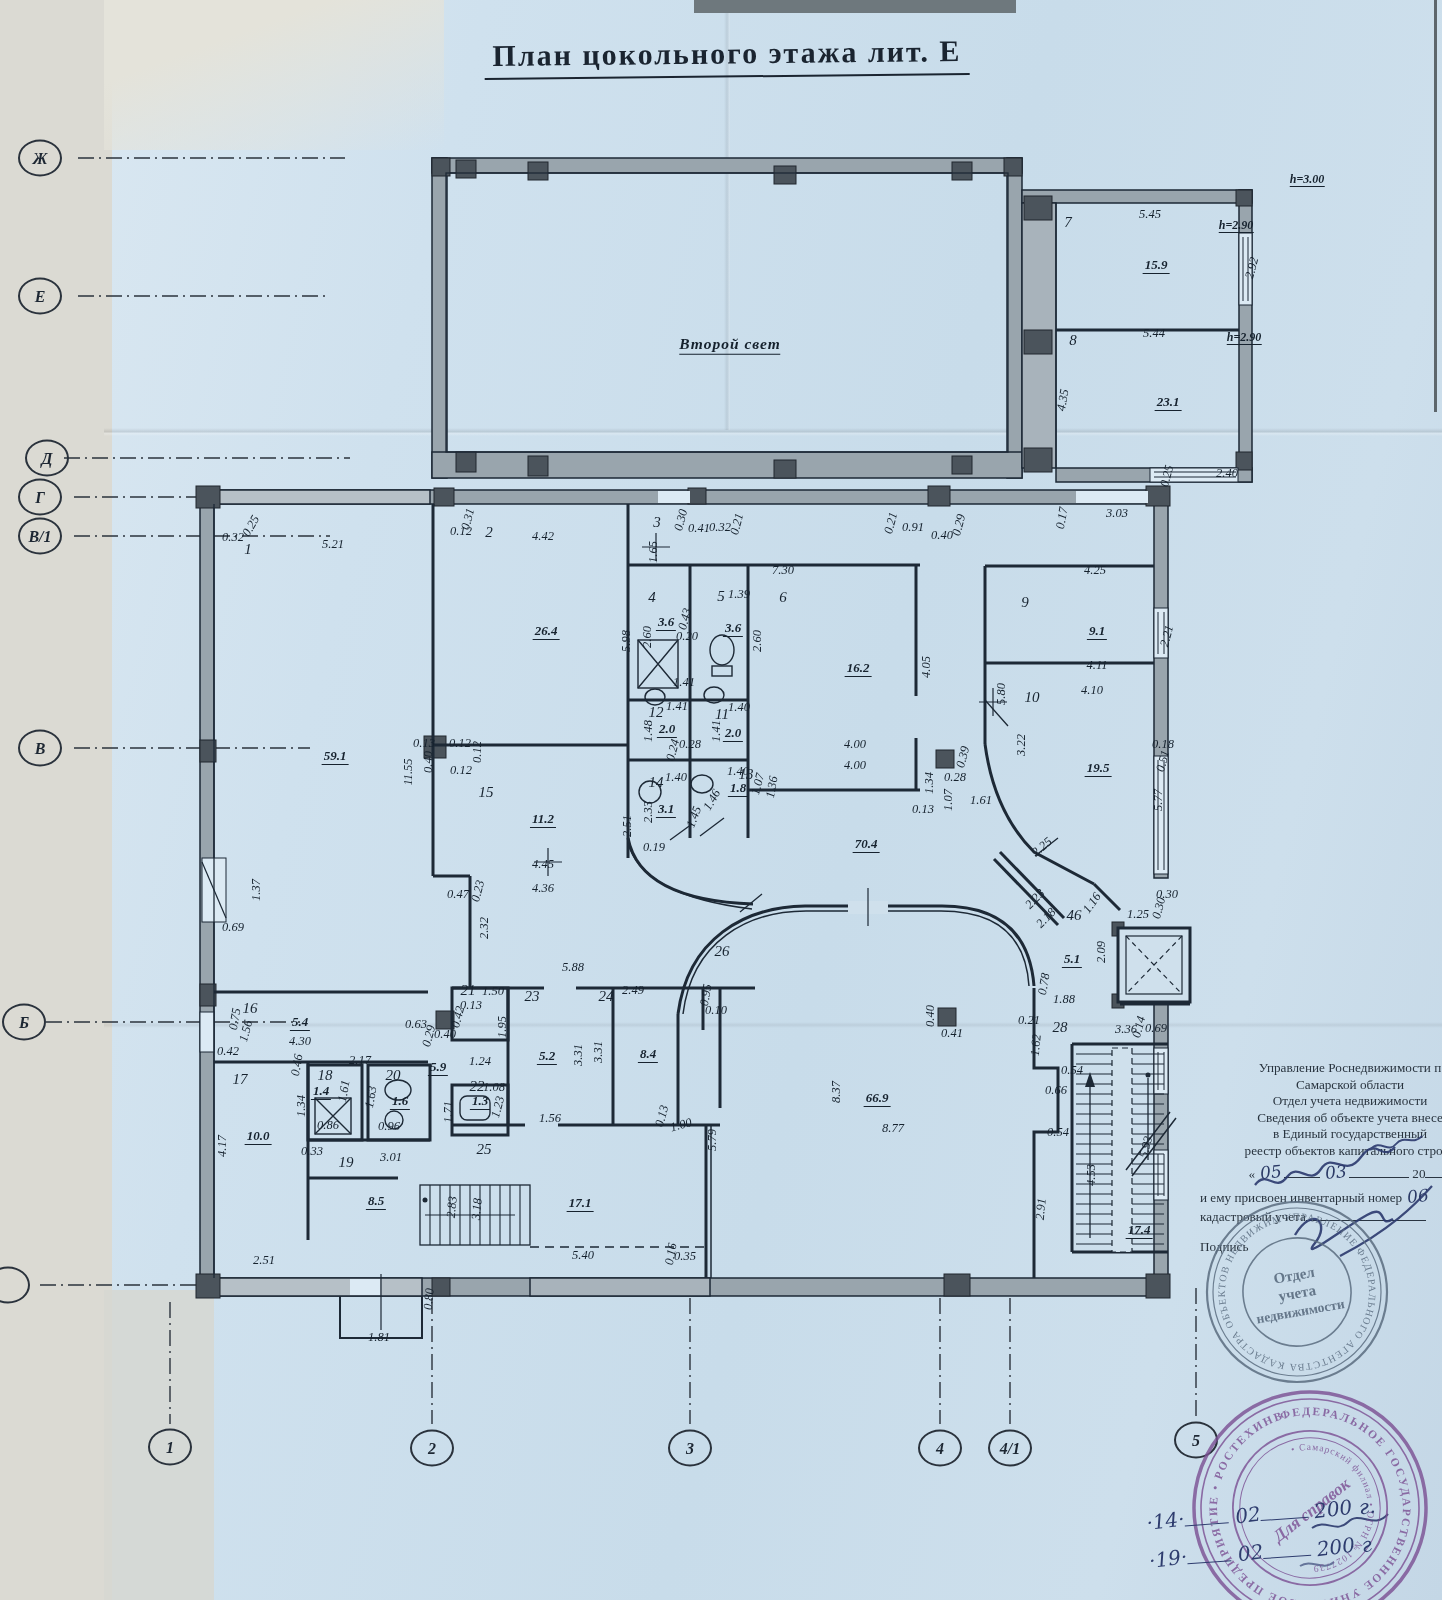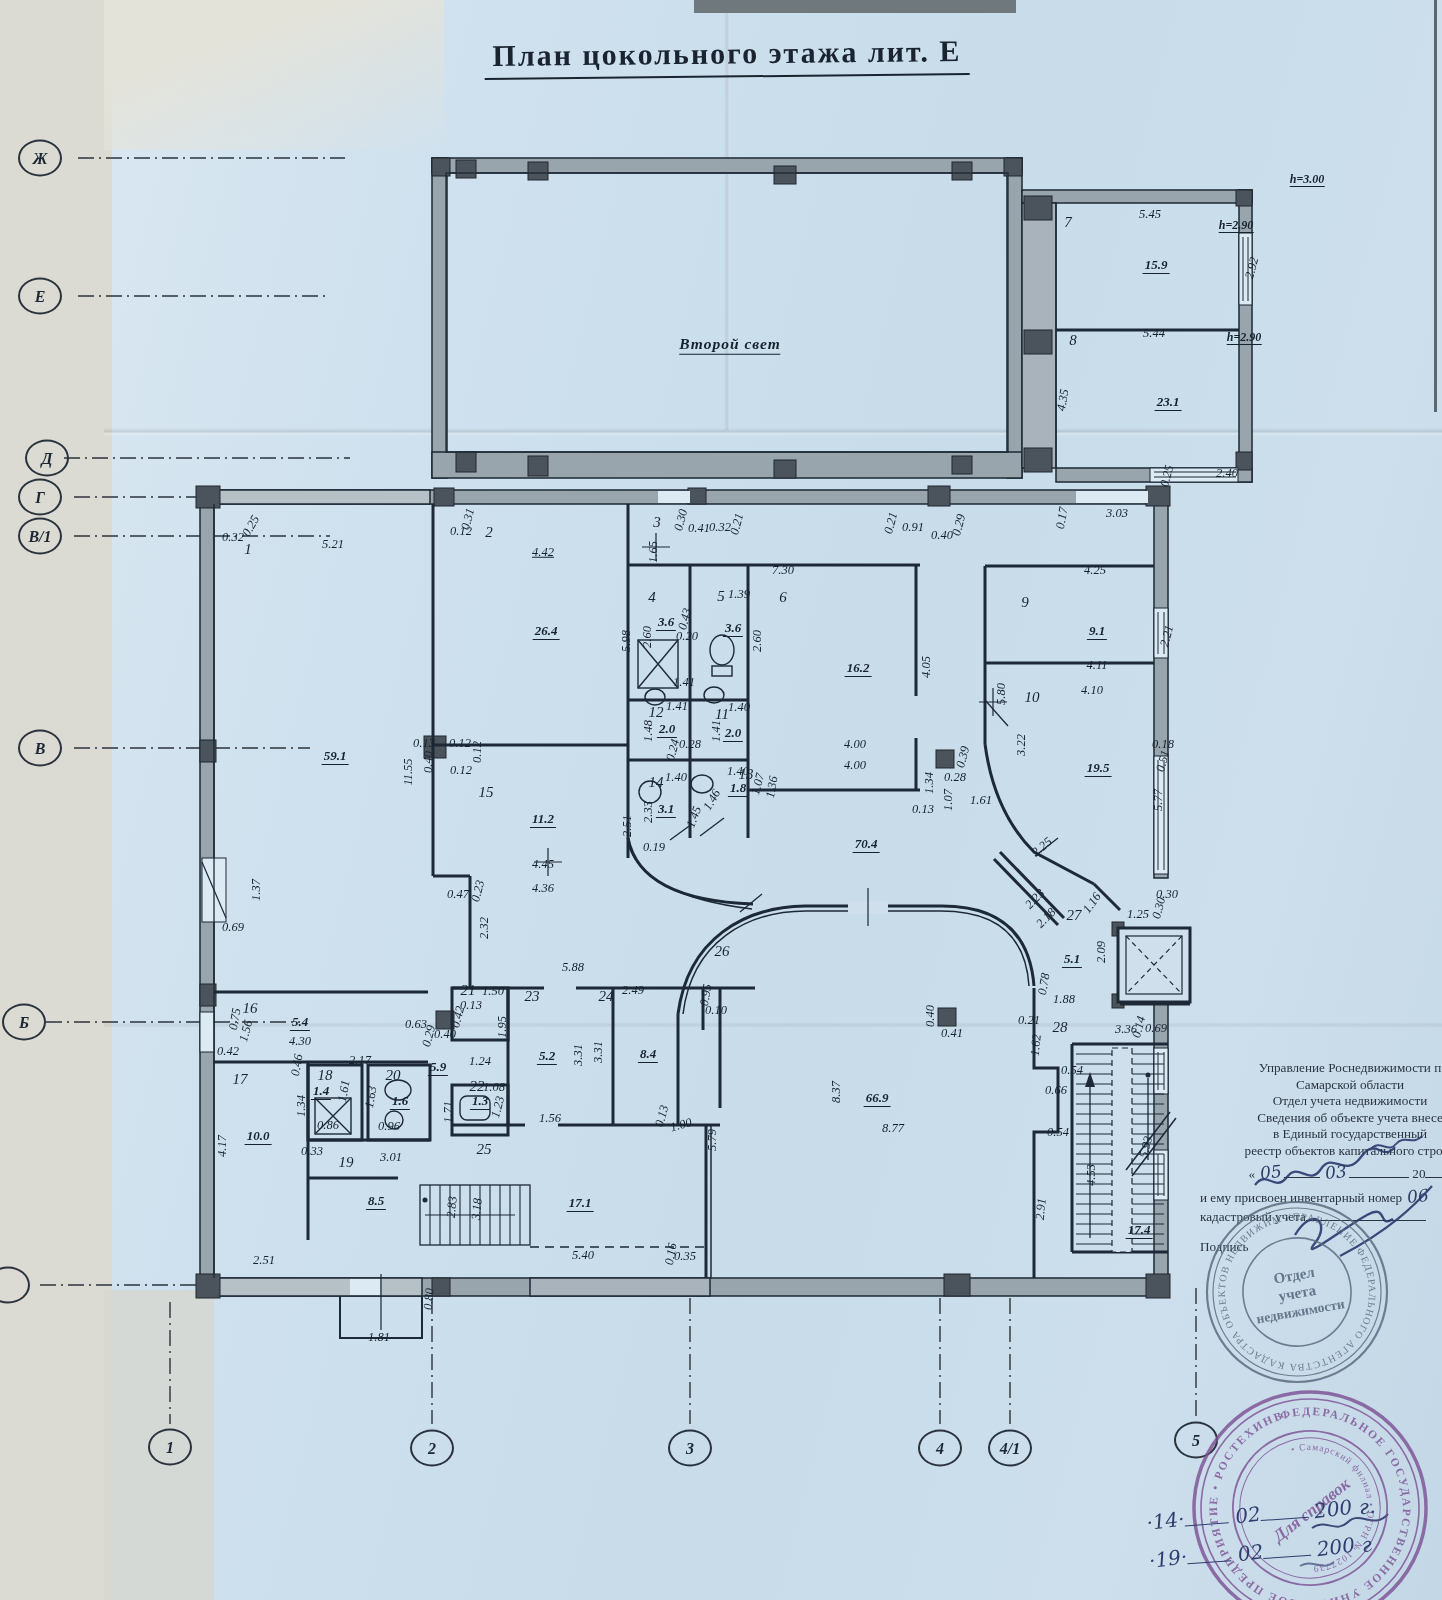--- a/index.html
+++ b/index.html
@@ -297,21 +297,21 @@
       <span class="lbl c-d" style="left: 1227px; top: 473px;">2.40</span>
       <span class="lbl c-d" style="left: 1117px; top: 513px;">3.03</span>
       <span class="lbl c-d" style="left: 1062px; top: 518px; transform: translate(-50%, -50%) rotate(-80deg);">0.17</span>
       <span class="lbl c-n" style="left: 248px; top: 549px;">1</span>
       <span class="lbl c-d" style="left: 233px; top: 537px;">0.32</span>
       <span class="lbl c-d" style="left: 251px; top: 526px; transform: translate(-50%, -50%) rotate(-60deg);">0.25</span>
       <span class="lbl c-d" style="left: 333px; top: 544px;">5.21</span>
       <span class="lbl c-d" style="left: 461px; top: 531px;">0.12</span>
       <span class="lbl c-n" style="left: 489px; top: 532px;">2</span>
       <span class="lbl c-d" style="left: 468px; top: 519px; transform: translate(-50%, -50%) rotate(-75deg);">0.31</span>
-      <span class="lbl c-d" style="left: 543px; top: 552px; text-decoration: underline;">4.42</span>
+      <span class="lbl c-d" style="left: 543px; top: 536px;">4.42</span>
       <span class="lbl c-n" style="left: 657px; top: 522px;">3</span>
       <span class="lbl c-d" style="left: 681px; top: 520px; transform: translate(-50%, -50%) rotate(-75deg);">0.30</span>
       <span class="lbl c-d" style="left: 699px; top: 528px;">0.41</span>
       <span class="lbl c-d" style="left: 720px; top: 527px;">0.32</span>
       <span class="lbl c-d" style="left: 737px; top: 524px; transform: translate(-50%, -50%) rotate(-75deg);">0.21</span>
       <span class="lbl c-d" style="left: 891px; top: 523px; transform: translate(-50%, -50%) rotate(-75deg);">0.21</span>
       <span class="lbl c-d" style="left: 913px; top: 527px;">0.91</span>
       <span class="lbl c-d" style="left: 942px; top: 535px;">0.40</span>
       <span class="lbl c-d" style="left: 959px; top: 525px; transform: translate(-50%, -50%) rotate(-75deg);">0.29</span>
       <span class="lbl c-a" style="left: 335px; top: 757px;">59.1</span>
@@ -391,21 +391,21 @@
       <span class="lbl c-d" style="left: 1163px; top: 744px;">0.18</span>
       <span class="lbl c-d" style="left: 1163px; top: 761px; transform: translate(-50%, -50%) rotate(-75deg);">0.51</span>
       <span class="lbl c-d" style="left: 1158px; top: 800px; transform: translate(-50%, -50%) rotate(-90deg);">5.77</span>
       <span class="lbl c-a" style="left: 866px; top: 845px;">70.4</span>
       <span class="lbl c-n" style="left: 722px; top: 951px;">26</span>
       <span class="lbl c-d" style="left: 573px; top: 967px;">5.88</span>
       <span class="lbl c-d" style="left: 633px; top: 990px;">2.49</span>
       <span class="lbl c-d" style="left: 706px; top: 995px; transform: translate(-50%, -50%) rotate(-80deg);">0.95</span>
       <span class="lbl c-d" style="left: 716px; top: 1010px;">0.10</span>
       <span class="lbl c-d" style="left: 1042px; top: 847px; transform: translate(-50%, -50%) rotate(-40deg);">2.25</span>
-      <span class="lbl c-n" style="left: 1074px; top: 915px;">27</span>
+      <span class="lbl c-n" style="left: 1074px; top: 915px;">46</span>
       <span class="lbl c-d" style="left: 1035px; top: 899px; transform: translate(-50%, -50%) rotate(-45deg);">2.23</span>
       <span class="lbl c-d" style="left: 1046px; top: 918px; transform: translate(-50%, -50%) rotate(-45deg);">2.18</span>
       <span class="lbl c-d" style="left: 1092px; top: 903px; transform: translate(-50%, -50%) rotate(-55deg);">1.16</span>
       <span class="lbl c-a" style="left: 1072px; top: 960px;">5.1</span>
       <span class="lbl c-d" style="left: 1101px; top: 952px; transform: translate(-50%, -50%) rotate(-90deg);">2.09</span>
       <span class="lbl c-d" style="left: 1044px; top: 984px; transform: translate(-50%, -50%) rotate(-80deg);">0.78</span>
       <span class="lbl c-d" style="left: 1138px; top: 914px;">1.25</span>
       <span class="lbl c-d" style="left: 1159px; top: 908px; transform: translate(-50%, -50%) rotate(-75deg);">0.30</span>
       <span class="lbl c-d" style="left: 1167px; top: 894px;">0.30</span>
       <span class="lbl c-d" style="left: 930px; top: 1016px; transform: translate(-50%, -50%) rotate(-90deg);">0.40</span>

